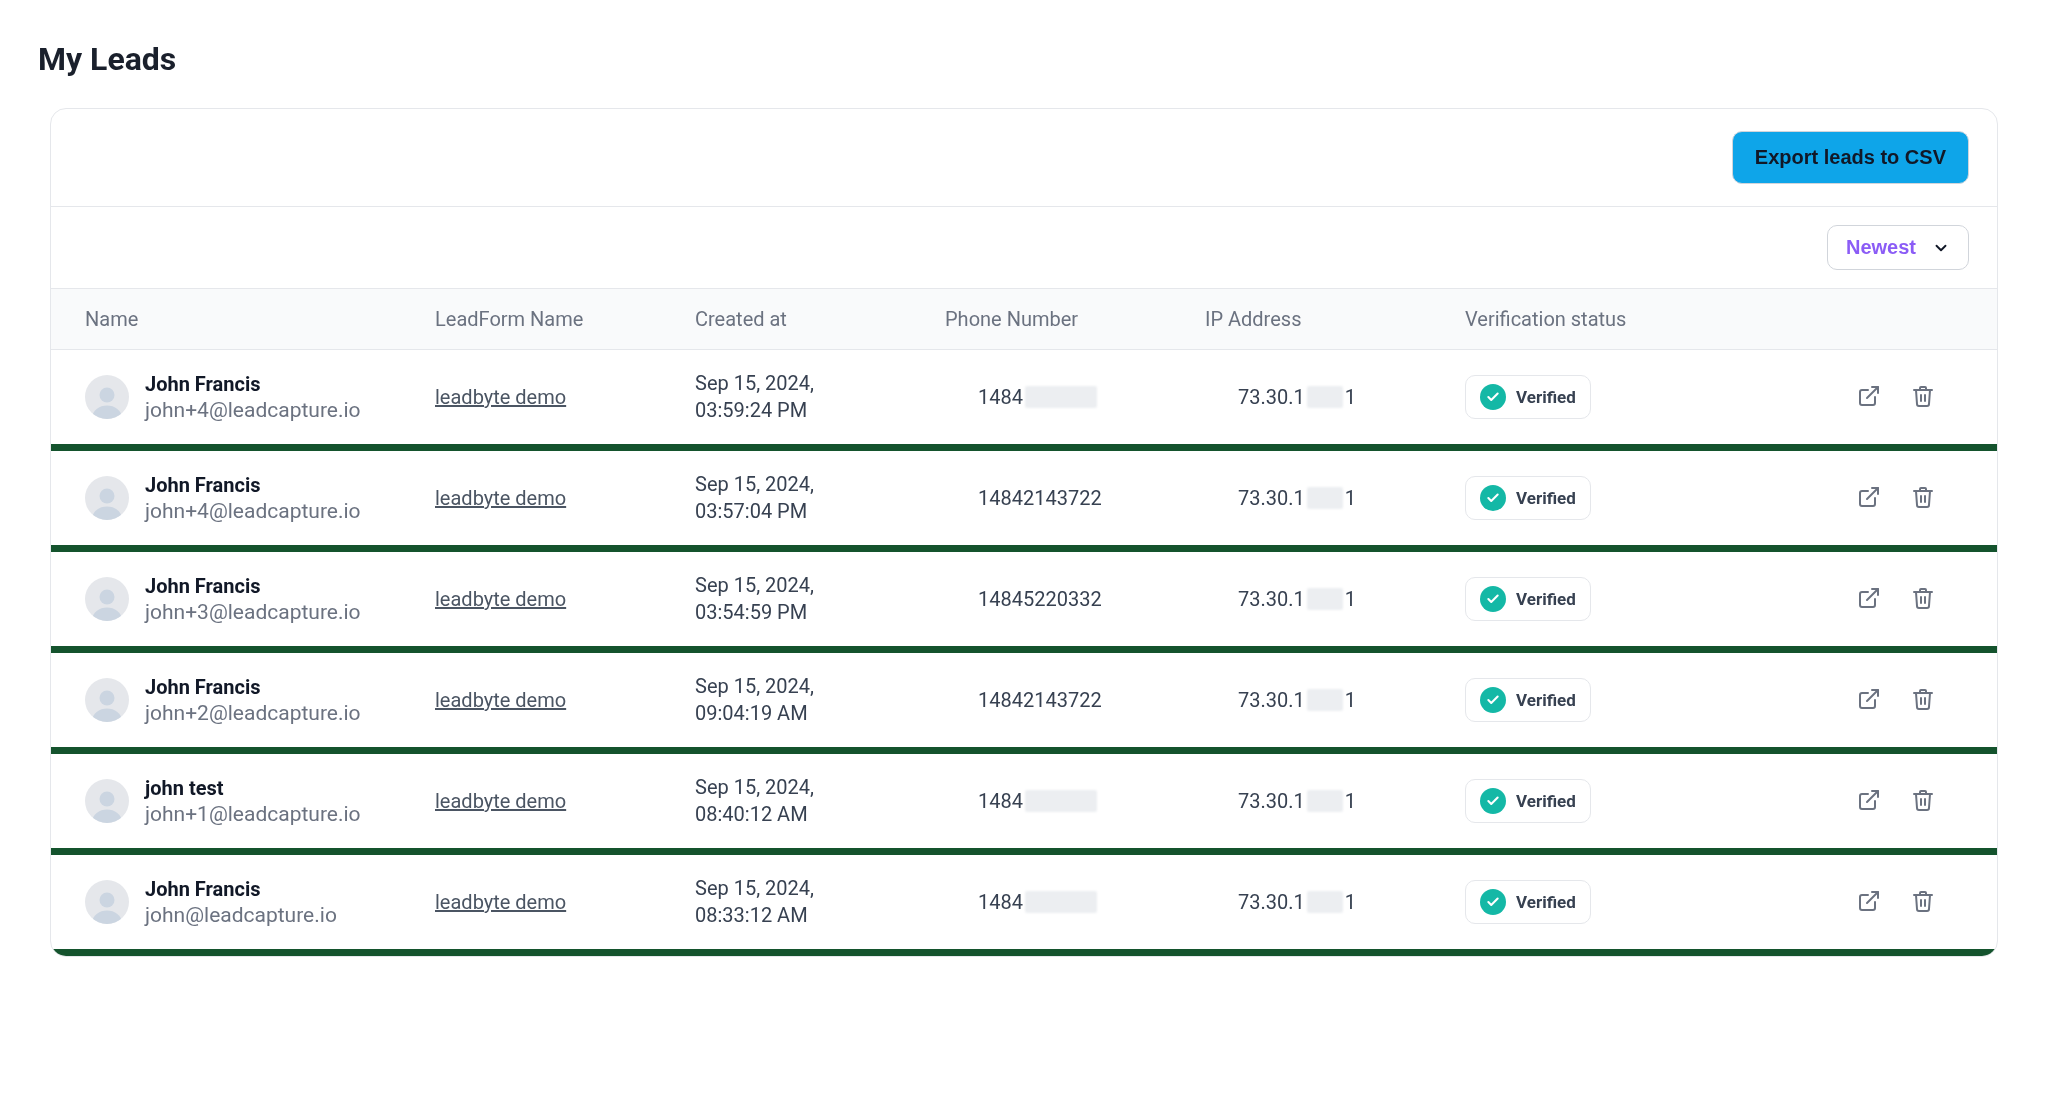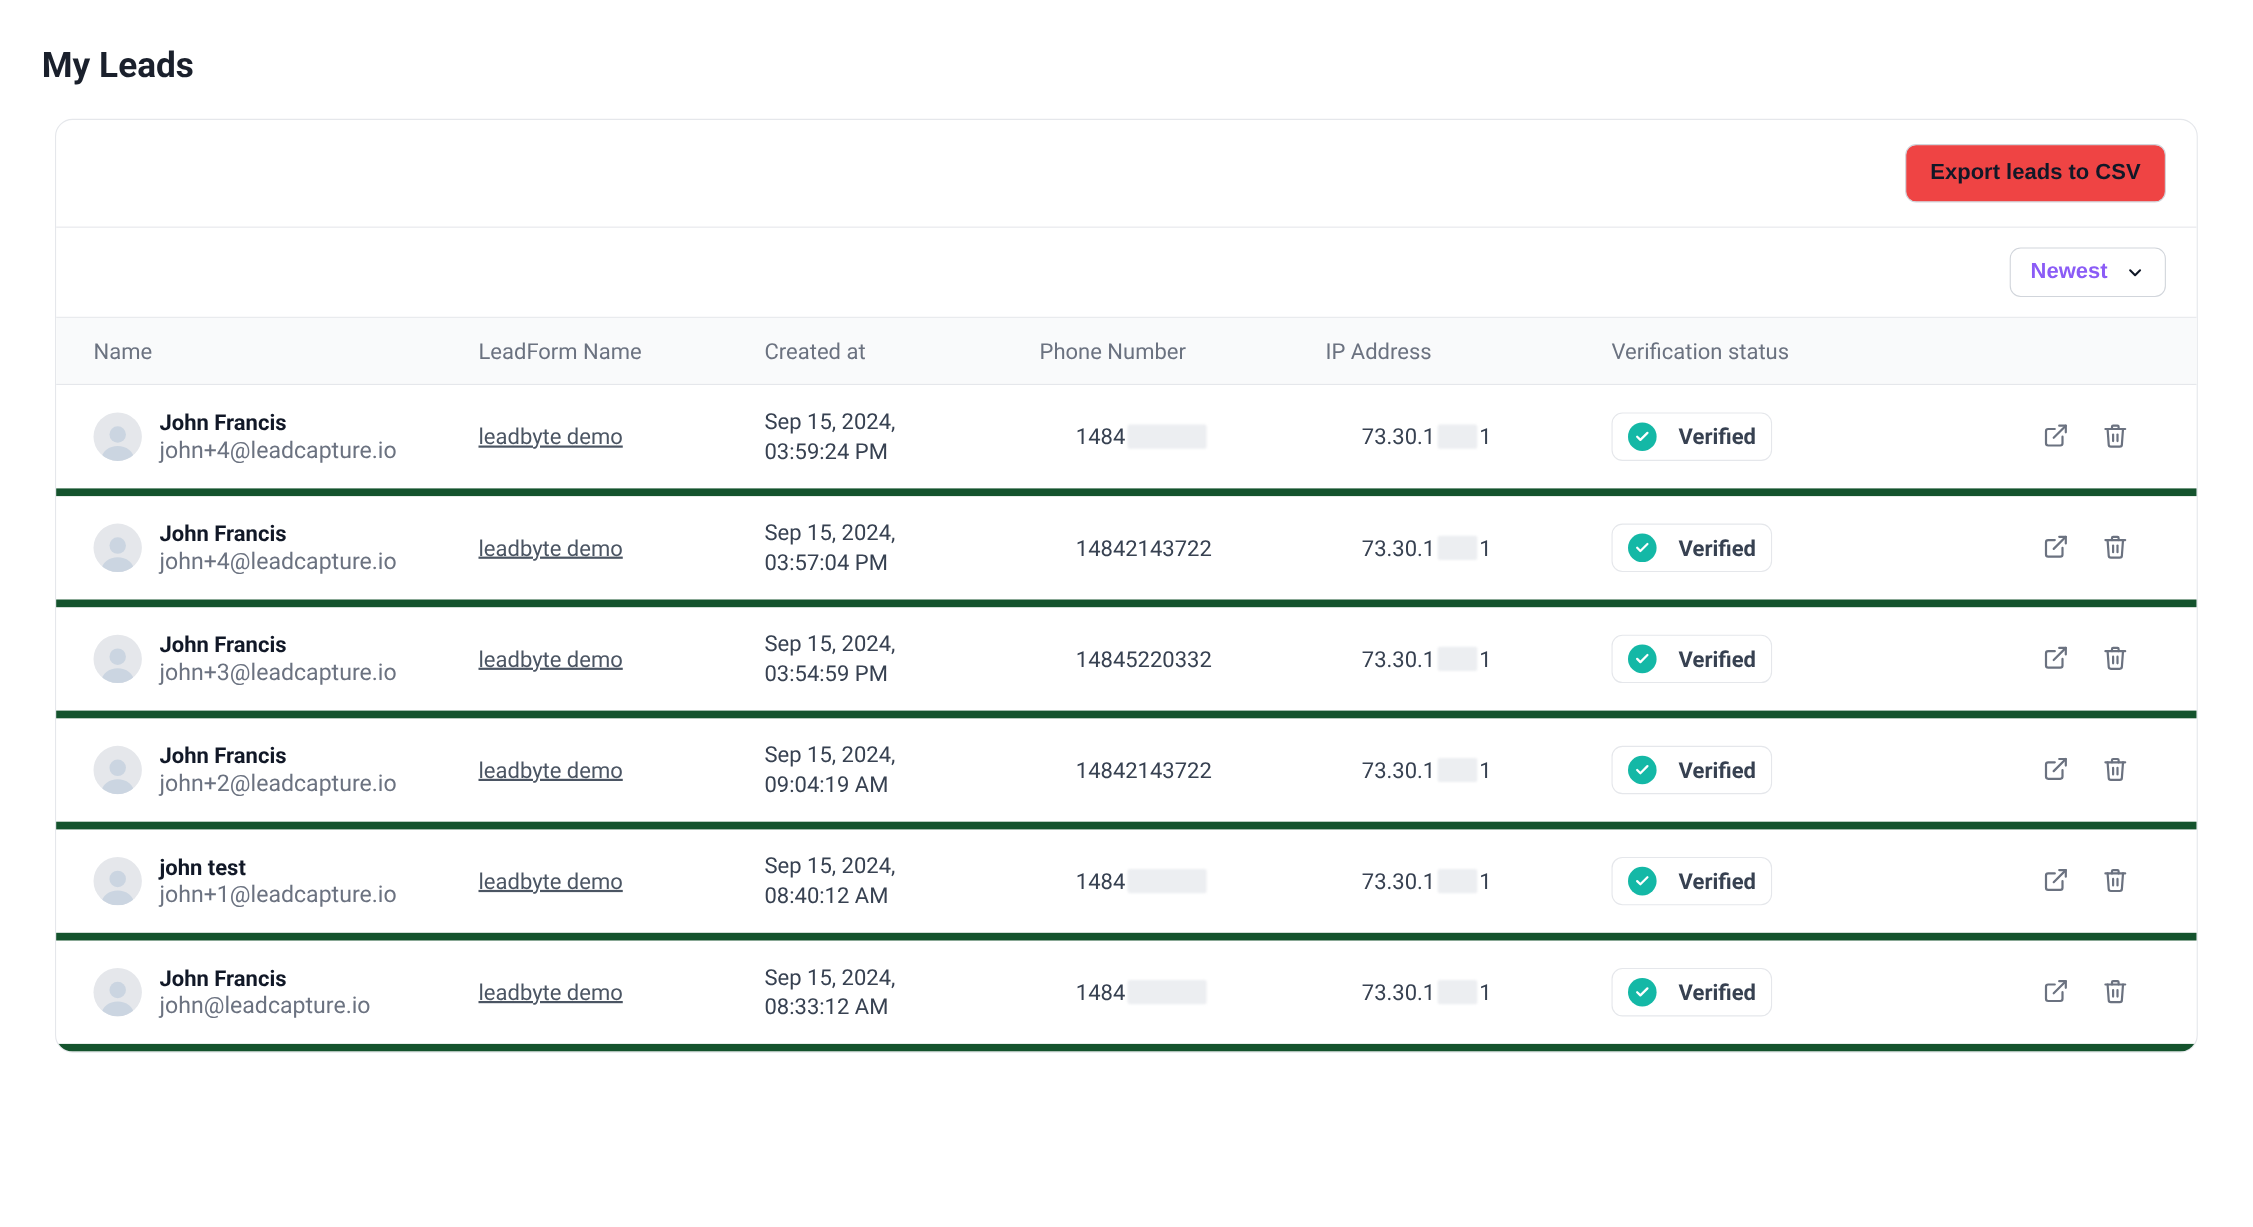--- a/index.html
+++ b/index.html
@@ -23,21 +23,21 @@
   margin: 0 20px;
 }
 .card-topbar {
   display: flex;
   justify-content: flex-end;
   padding: 22px 28px;
   border-bottom: 1px solid #e5e7eb;
 }
 .export-btn {
   border: 1px solid #d1d5db;
-  background: #ef4444;
+  background: #0ea5e9;
   border-radius: 10px;
   padding: 14px 22px;
   font-size: 20px;
   font-weight: 700;
   color: #111827;
   cursor: pointer;
 }
 .card-sortbar {
   display: flex;
   justify-content: flex-end;
@@ -139,25 +139,25 @@
   width: 36px;
   height: 22px;
   background: #eceef1;
   filter: blur(1px);
   border-radius: 2px;
   margin: 0 2px;
 }
 .status-badge {
   display: inline-flex;
   align-items: center;
-  gap: 20px;
+  gap: 10px;
   border: 1px solid #e5e7eb;
   border-radius: 10px;
   padding: 8px 14px;
-  font-size: 20px;
+  font-size: 17px;
   font-weight: 700;
   color: #374151;
   background: #fff;
 }
 .status-icon {
   width: 26px;
   height: 26px;
   border-radius: 50%;
   background: #14b8a6;
   display: flex;

